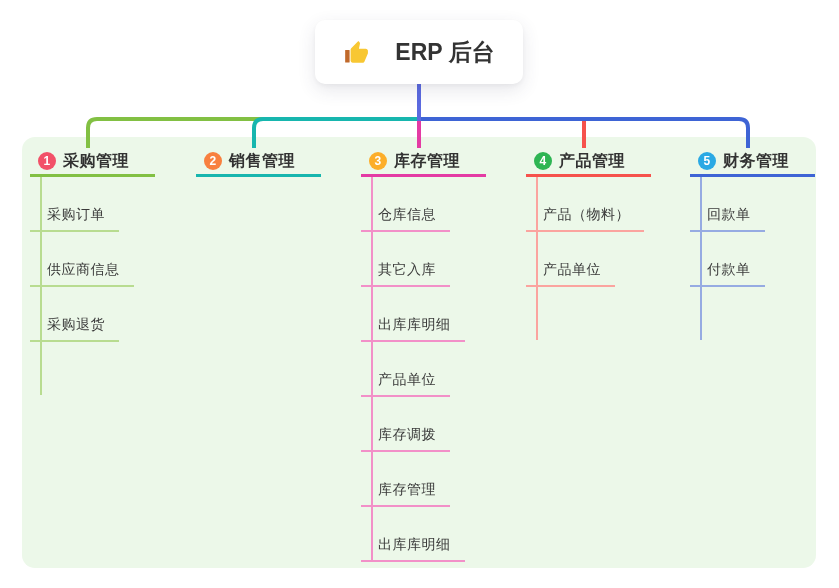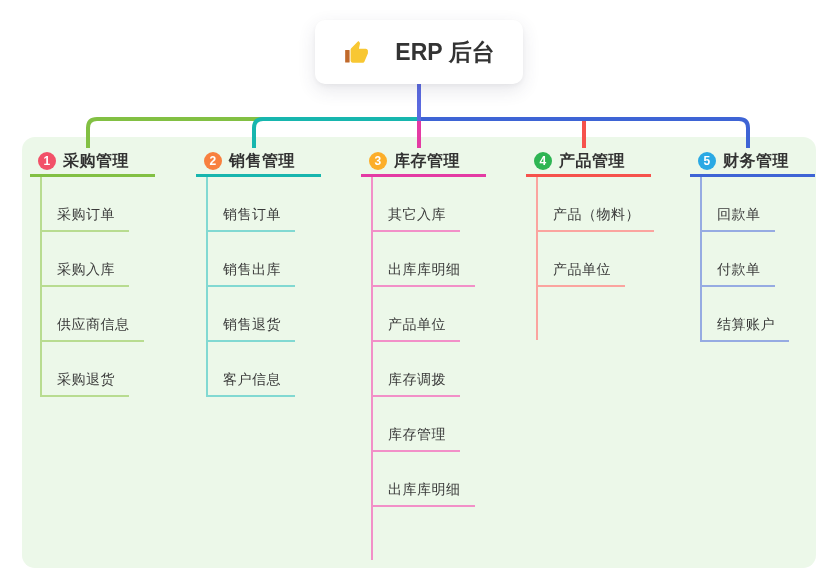--- a/index.html
+++ b/index.html
@@ -26,21 +26,21 @@
     letter-spacing:.5px;
   }
   .badge{
     width:18px;height:18px;border-radius:50%;background:var(--badge);color:#fff;
     font-size:12px;font-weight:700;display:flex;align-items:center;justify-content:center;
     flex:0 0 18px;line-height:18px;
   }
   .children{position:relative;}
   .trunk{position:absolute;left:10px;top:0;width:2px;background:var(--light);}
   .child-row{
-    margin-left:10px;height:55px;display:flex;align-items:flex-end;width:max-content;
+    height:55px;display:flex;align-items:flex-end;width:max-content;
     border-bottom:2px solid var(--light);padding:0 14px 6px 17px;box-sizing:border-box;
     font-size:14px;color:#3a3a3a;letter-spacing:.5px;
   }
 </style>
 </head>
 <body>
 
 <div class="canvas">
 
   <div class="panel"></div>
@@ -67,58 +67,43 @@
         <div class="branch-title">
           <span class="badge">1</span>
           <span>采购管理</span>
         </div>
         <div class="children">
           <div class="trunk" style="height: 218px;"></div>
           <div class="child-row">
             <span>采购订单</span>
           </div>
           <div class="child-row">
-            <span>采购入库</span>
-          </div>
-          <div class="child-row">
             <span>供应商信息</span>
           </div>
           <div class="child-row">
             <span>采购退货</span>
           </div>
         </div>
       </div>
       <div class="branch" style="left: 196px; --main: #17b6ae; --light: #81d9d2; --badge: #f8803f;">
         <div class="branch-title">
           <span class="badge">2</span>
           <span>销售管理</span>
         </div>
-        <div class="children">
-          <div class="trunk" style="height: 218px;"></div>
-          <div class="child-row">
-            <span>销售订单</span>
-          </div>
-          <div class="child-row">
-            <span>销售出库</span>
-          </div>
-          <div class="child-row">
-            <span>销售退货</span>
-          </div>
-          <div class="child-row">
-            <span>客户信息</span>
-          </div>
-        </div>
       </div>
       <div class="branch" style="left: 361px; --main: #e43ba4; --light: #f290c8; --badge: #fcae29;">
         <div class="branch-title">
           <span class="badge">3</span>
           <span>库存管理</span>
         </div>
         <div class="children">
           <div class="trunk" style="height: 383px;"></div>
+          <div class="child-row">
+            <span>仓库信息</span>
+          </div>
           <div class="child-row">
             <span>其它入库</span>
           </div>
           <div class="child-row">
             <span>出库库明细</span>
           </div>
           <div class="child-row">
             <span>产品单位</span>
           </div>
           <div class="child-row">
@@ -153,20 +138,17 @@
           <span>财务管理</span>
         </div>
         <div class="children">
           <div class="trunk" style="height: 163px;"></div>
           <div class="child-row">
             <span>回款单</span>
           </div>
           <div class="child-row">
             <span>付款单</span>
           </div>
-          <div class="child-row">
-            <span>结算账户</span>
-          </div>
         </div>
       </div>
     </div>
 
 </div>
 
 </body></html>

